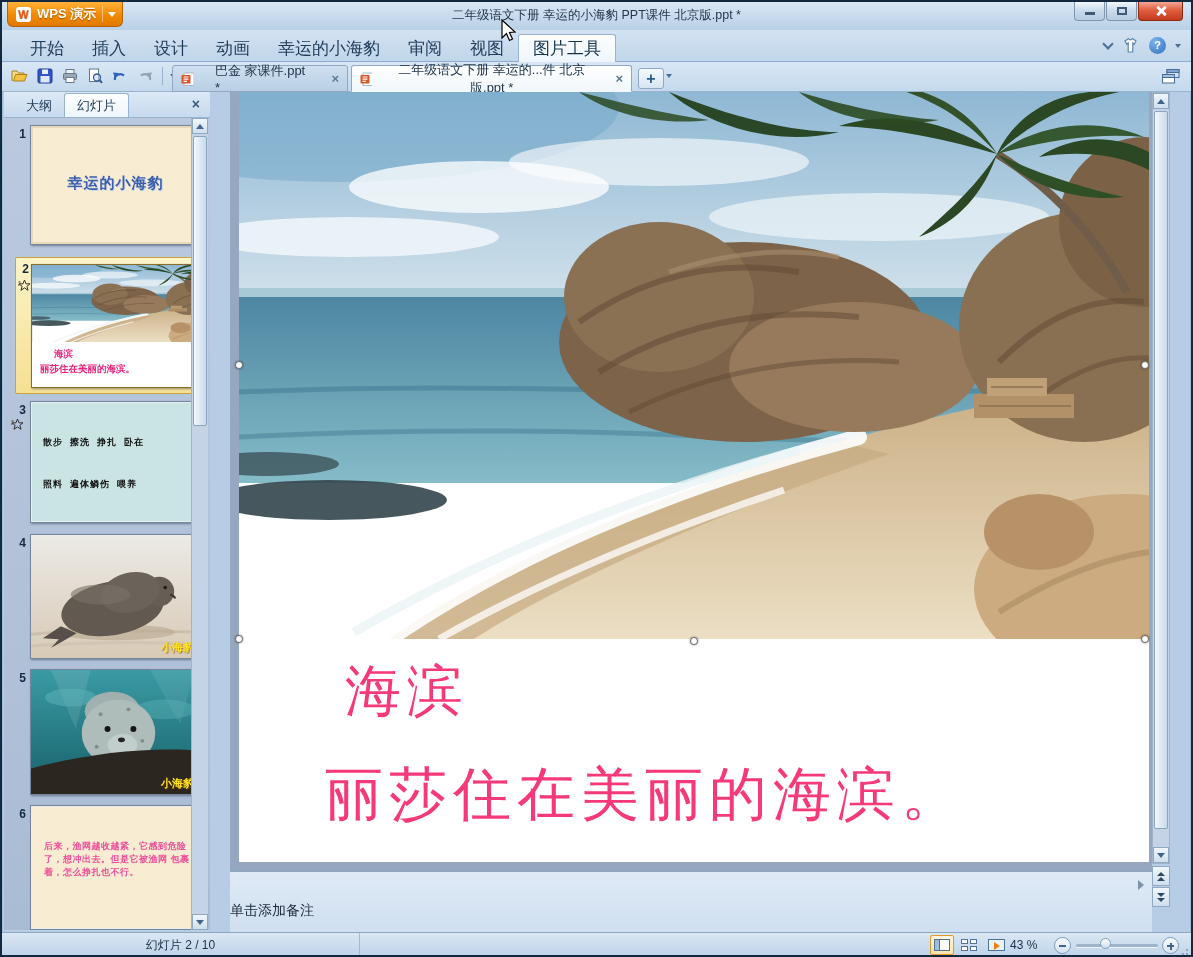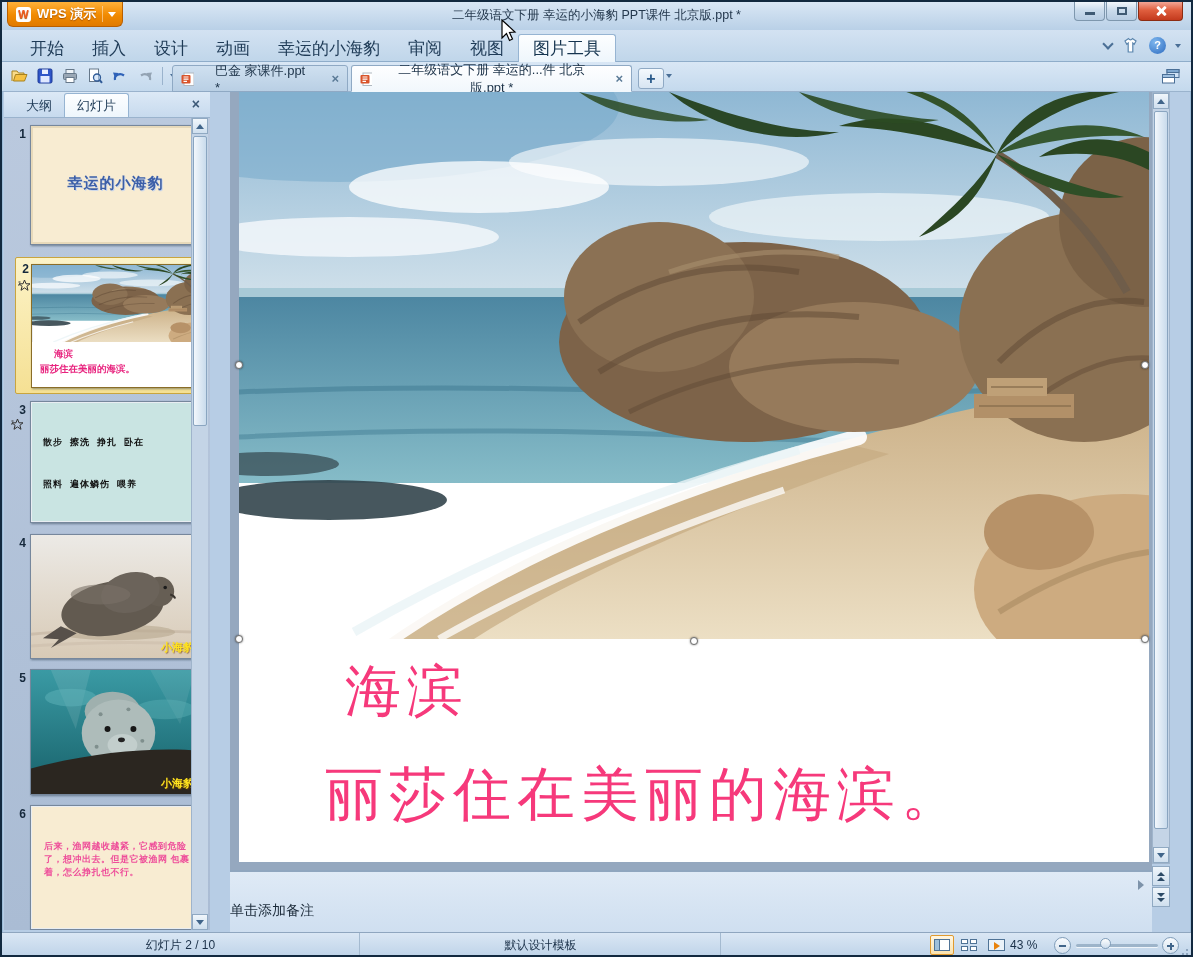--- a/index.html
+++ b/index.html
@@ -479,23 +479,20 @@
 
   <div class="notes">
     <span class="notes-expand"></span>
     <div class="notes-text">单击添加备注</div>
   </div>
 
   <div class="statusbar">
     <div class="st-sec1">
         <span>幻灯片 2 / 10</span>
       </div>
-    <div class="st-sec2">
-        <span>默认设计模板</span>
-      </div>
     <div class="viewbtns">
       <div class="vb active">
           <span class="ic-normal">
             <i></i>
             <b></b>
           </span>
         </div>
       <div class="vb">
           <span class="ic-sorter">
             <i></i>

